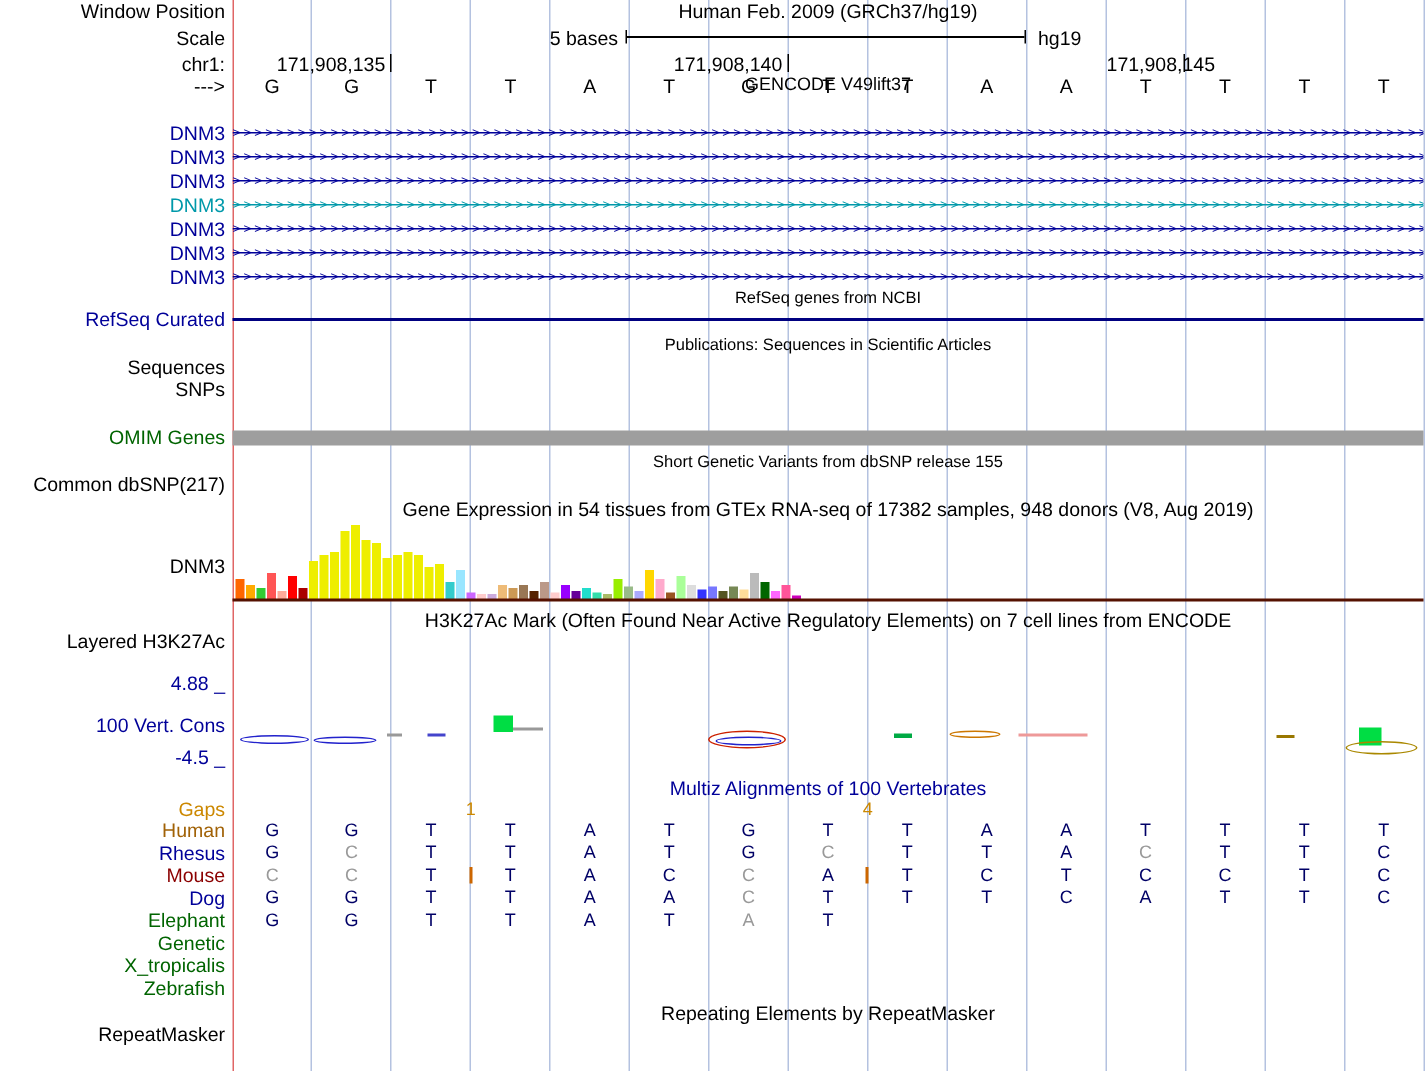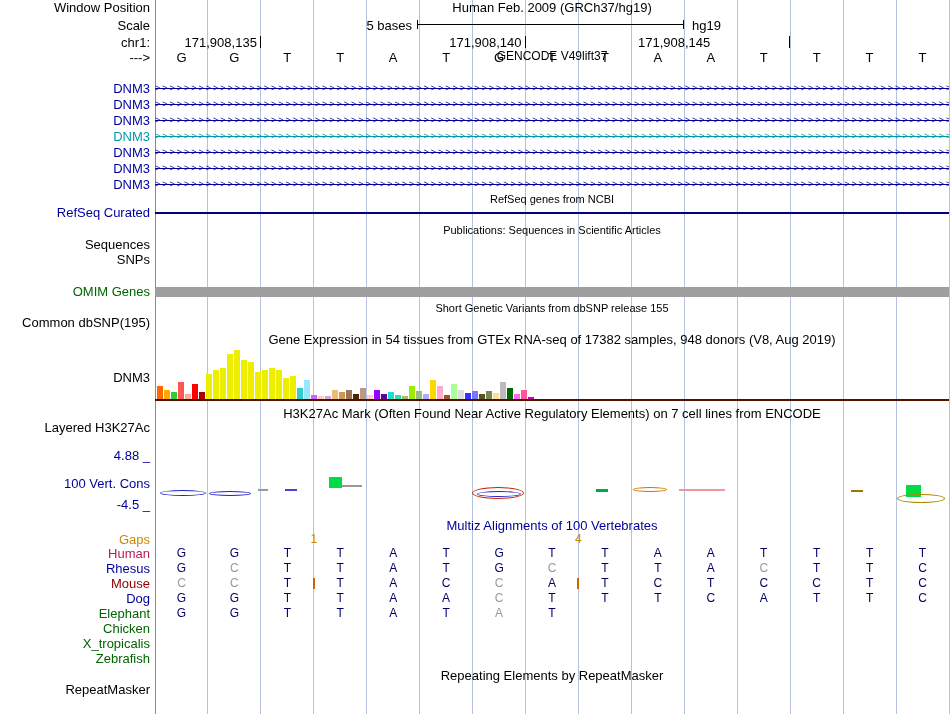--- a/index.html
+++ b/index.html
@@ -67,21 +67,21 @@
   <div class="abs" style="left:330px;top:19px;width:82px;text-align:right;font-size:13px;line-height:13px">5 bases</div>
   <div class="scalebar"></div>
   <div class="abs" style="left:692px;top:19px;font-size:13px;line-height:13px">hg19</div>
 
   <div class="label" style="top:36px">chr1:</div>
   <div id="ruler" class="layer">
       <div style="position: absolute; left: 146.867px; top: 36px; width: 110px; text-align: right; font-size: 13px; line-height: 13px;">171,908,135</div>
       <div style="position: absolute; left: 259.867px; top: 36px; width: 1px; height: 12px; background: rgb(0, 0, 0);"></div>
       <div style="position: absolute; left: 411.533px; top: 36px; width: 110px; text-align: right; font-size: 13px; line-height: 13px;">171,908,140</div>
       <div style="position: absolute; left: 524.533px; top: 36px; width: 1px; height: 12px; background: rgb(0, 0, 0);"></div>
-      <div style="position: absolute; left: 638px; top: 36px; width: 110px; font-size: 13px; line-height: 13px;">171,908,145</div>
+      <div style="position: absolute; left: 700px; top: 36px; width: 110px; text-align: right; font-size: 13px; line-height: 13px;">171,908,145</div>
       <div style="position: absolute; left: 789.2px; top: 36px; width: 1px; height: 12px; background: rgb(0, 0, 0);"></div>
     </div>
 
   <div class="label" style="top:51px">---&gt;</div>
   <div id="bases" class="layer">
       <div style="position: absolute; left: 155px; top: 51px; width: 52.9333px; text-align: center; font-size: 13px; line-height: 13px;">G</div>
       <div style="position: absolute; left: 207.933px; top: 51px; width: 52.9333px; text-align: center; font-size: 13px; line-height: 13px;">G</div>
       <div style="position: absolute; left: 260.867px; top: 51px; width: 52.9333px; text-align: center; font-size: 13px; line-height: 13px;">T</div>
       <div style="position: absolute; left: 313.8px; top: 51px; width: 52.9333px; text-align: center; font-size: 13px; line-height: 13px;">T</div>
       <div style="position: absolute; left: 366.733px; top: 51px; width: 52.9333px; text-align: center; font-size: 13px; line-height: 13px;">A</div>
@@ -141,21 +141,21 @@
   <div id="refseq-line" style="background: rgb(0, 0, 128);"></div>
 
   <div class="title small" style="top:224px">Publications: Sequences in Scientific Articles</div>
   <div class="label" style="top:238px">Sequences</div>
   <div class="label" style="top:253px">SNPs</div>
 
   <div class="label green" style="top:285px">OMIM Genes</div>
   <div id="omim-bar" style="background: rgb(158, 158, 158);"></div>
 
   <div class="title small" style="top:302px">Short Genetic Variants from dbSNP release 155</div>
-  <div class="label" style="top:316px">Common dbSNP(195)</div>
+  <div class="label" style="top:316px">Common dbSNP(217)</div>
 
   <div class="title" style="top:333px">Gene Expression in 54 tissues from GTEx RNA-seq of 17382 samples, 948 donors (V8, Aug 2019)</div>
   <div class="label" style="top:371px">DNM3</div>
   <div id="gtex" class="layer">
       <div style="position: absolute; left: 157px; top: 386px; width: 6px; height: 14px; background: rgb(255, 102, 0);"></div>
       <div style="position: absolute; left: 164px; top: 390px; width: 6px; height: 10px; background: rgb(255, 170, 0);"></div>
       <div style="position: absolute; left: 171px; top: 392px; width: 6px; height: 8px; background: rgb(51, 204, 51);"></div>
       <div style="position: absolute; left: 178px; top: 382px; width: 6px; height: 18px; background: rgb(255, 85, 85);"></div>
       <div style="position: absolute; left: 185px; top: 394px; width: 6px; height: 6px; background: rgb(255, 170, 153);"></div>
       <div style="position: absolute; left: 192px; top: 384px; width: 6px; height: 16px; background: rgb(255, 0, 0);"></div>
@@ -231,21 +231,21 @@
       <div style="position: absolute; left: 851px; top: 490px; width: 12px; height: 2px; background: rgb(153, 119, 0);"></div>
       <div style="position: absolute; left: 906px; top: 485px; width: 15px; height: 12px; background: rgb(0, 221, 68);"></div>
       <div style="position: absolute; left: 897px; top: 494px; width: 48px; height: 9px; border: 1px solid rgb(170, 136, 0); border-radius: 50%;"></div>
     </div>
 
   <div class="title navy" style="top:519px">Multiz Alignments of 100 Vertebrates</div>
   <div class="label" id="gaps-label" style="top: 533px; color: rgb(204, 136, 0);">Gaps</div>
   <div id="multiz" class="layer">
       <div style="position: absolute; left: 303.8px; top: 533px; width: 20px; text-align: center; font-size: 12px; line-height: 13px; color: rgb(204, 136, 0);">1</div>
       <div style="position: absolute; left: 568.467px; top: 533px; width: 20px; text-align: center; font-size: 12px; line-height: 13px; color: rgb(204, 136, 0);">4</div>
-      <div style="position: absolute; left: 0px; top: 547px; width: 150px; text-align: right; font-size: 13px; line-height: 13px; color: #be185d;">Human</div>
+      <div style="position: absolute; left: 0px; top: 547px; width: 150px; text-align: right; font-size: 13px; line-height: 13px; color: #a16207;">Human</div>
       <div style="position: absolute; left: 155px; top: 547px; width: 52.9333px; text-align: center; font-size: 12px; line-height: 13px; color: rgb(0, 0, 102);">G</div>
       <div style="position: absolute; left: 207.933px; top: 547px; width: 52.9333px; text-align: center; font-size: 12px; line-height: 13px; color: rgb(0, 0, 102);">G</div>
       <div style="position: absolute; left: 260.867px; top: 547px; width: 52.9333px; text-align: center; font-size: 12px; line-height: 13px; color: rgb(0, 0, 102);">T</div>
       <div style="position: absolute; left: 313.8px; top: 547px; width: 52.9333px; text-align: center; font-size: 12px; line-height: 13px; color: rgb(0, 0, 102);">T</div>
       <div style="position: absolute; left: 366.733px; top: 547px; width: 52.9333px; text-align: center; font-size: 12px; line-height: 13px; color: rgb(0, 0, 102);">A</div>
       <div style="position: absolute; left: 419.667px; top: 547px; width: 52.9333px; text-align: center; font-size: 12px; line-height: 13px; color: rgb(0, 0, 102);">T</div>
       <div style="position: absolute; left: 472.6px; top: 547px; width: 52.9333px; text-align: center; font-size: 12px; line-height: 13px; color: rgb(0, 0, 102);">G</div>
       <div style="position: absolute; left: 525.533px; top: 547px; width: 52.9333px; text-align: center; font-size: 12px; line-height: 13px; color: rgb(0, 0, 102);">T</div>
       <div style="position: absolute; left: 578.467px; top: 547px; width: 52.9333px; text-align: center; font-size: 12px; line-height: 13px; color: rgb(0, 0, 102);">T</div>
       <div style="position: absolute; left: 631.4px; top: 547px; width: 52.9333px; text-align: center; font-size: 12px; line-height: 13px; color: rgb(0, 0, 102);">A</div>
@@ -306,21 +306,21 @@
       <div style="position: absolute; left: 896.067px; top: 592px; width: 52.9333px; text-align: center; font-size: 12px; line-height: 13px; color: rgb(0, 0, 102);">C</div>
       <div style="position: absolute; left: 0px; top: 607px; width: 150px; text-align: right; font-size: 13px; line-height: 13px; color: rgb(0, 100, 0);">Elephant</div>
       <div style="position: absolute; left: 155px; top: 607px; width: 52.9333px; text-align: center; font-size: 12px; line-height: 13px; color: rgb(0, 0, 102);">G</div>
       <div style="position: absolute; left: 207.933px; top: 607px; width: 52.9333px; text-align: center; font-size: 12px; line-height: 13px; color: rgb(0, 0, 102);">G</div>
       <div style="position: absolute; left: 260.867px; top: 607px; width: 52.9333px; text-align: center; font-size: 12px; line-height: 13px; color: rgb(0, 0, 102);">T</div>
       <div style="position: absolute; left: 313.8px; top: 607px; width: 52.9333px; text-align: center; font-size: 12px; line-height: 13px; color: rgb(0, 0, 102);">T</div>
       <div style="position: absolute; left: 366.733px; top: 607px; width: 52.9333px; text-align: center; font-size: 12px; line-height: 13px; color: rgb(0, 0, 102);">A</div>
       <div style="position: absolute; left: 419.667px; top: 607px; width: 52.9333px; text-align: center; font-size: 12px; line-height: 13px; color: rgb(0, 0, 102);">T</div>
       <div style="position: absolute; left: 472.6px; top: 607px; width: 52.9333px; text-align: center; font-size: 12px; line-height: 13px; color: rgb(153, 153, 153);">A</div>
       <div style="position: absolute; left: 525.533px; top: 607px; width: 52.9333px; text-align: center; font-size: 12px; line-height: 13px; color: rgb(0, 0, 102);">T</div>
-      <div style="position: absolute; left: 0px; top: 622px; width: 150px; text-align: right; font-size: 13px; line-height: 13px; color: rgb(0, 100, 0);">Chicken</div>
+      <div style="position: absolute; left: 0px; top: 622px; width: 150px; text-align: right; font-size: 13px; line-height: 13px; color: rgb(0, 100, 0);">Genetic</div>
       <div style="position: absolute; left: 0px; top: 637px; width: 150px; text-align: right; font-size: 13px; line-height: 13px; color: rgb(0, 100, 0);">X_tropicalis</div>
       <div style="position: absolute; left: 0px; top: 652px; width: 150px; text-align: right; font-size: 13px; line-height: 13px; color: rgb(0, 100, 0);">Zebrafish</div>
     </div>
 
   <div class="title" style="top:669px">Repeating Elements by RepeatMasker</div>
   <div class="label" style="top:683px">RepeatMasker</div>
 
 </div>
 
 </body></html>

